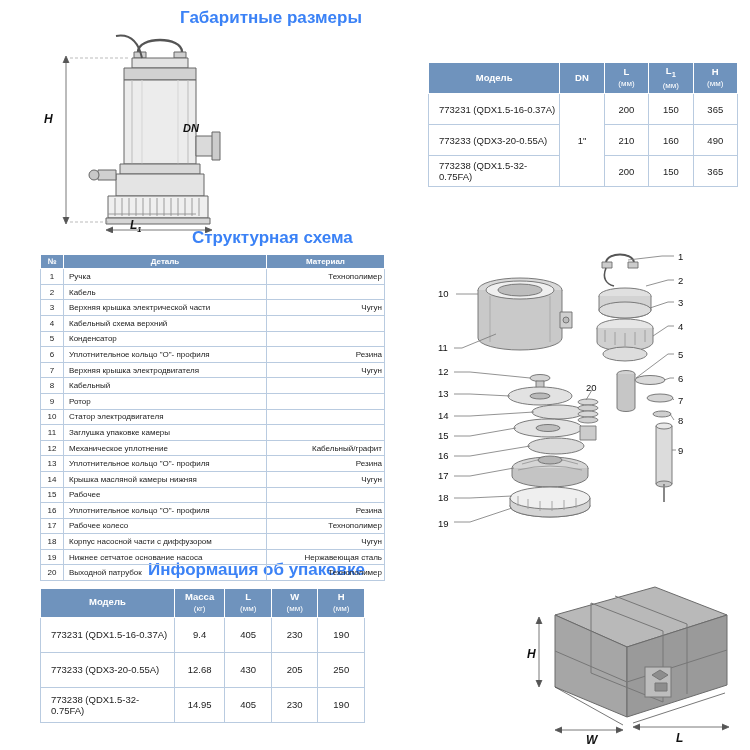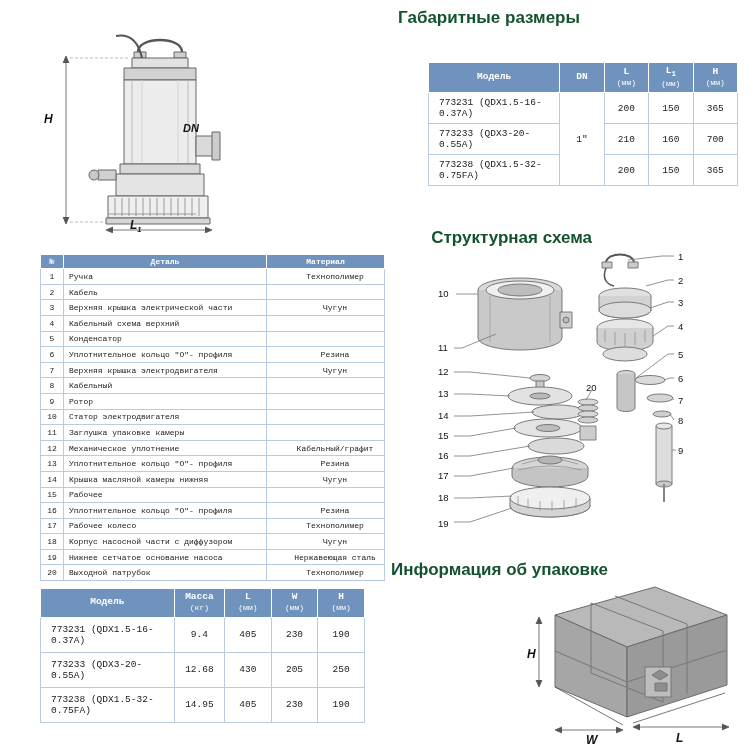--- a/index.html
+++ b/index.html
@@ -8,27 +8,27 @@
     background:#ffffff;
     font-family:"Liberation Sans", sans-serif;
     color:#1a1a1a;
     position:relative;
     overflow:hidden;
   }
   .section-title{
     position:absolute;
     font-size:17px;
     font-weight:bold;
-    color:#14532d;
-    text-align:right;
+    color:#3b82f6;
+    text-align:left;
     white-space:nowrap;
   }
   
   table{border-collapse:collapse;}
-  .tbl{position:absolute;font-size:9.5px;font-family:Liberation Mono, monospace;}
+  .tbl{position:absolute;font-size:9.5px;}
   .tbl th{
     background:#6f93bd;
     color:#fff;
     font-weight:bold;
     border:1px solid #ffffff;
     text-align:center;
     line-height:1.15;
     padding:3px 2px;
   }
   .tbl td{
@@ -45,21 +45,21 @@
   #dims-table td.model-cell{text-align:left;padding-left:10px;}
   #dims-table td{height:24px;}
   #dims-table th{height:18px;}
 
   
   #parts-table{left:40px;top:254px;width:345px;font-size:8px;}
   #parts-table th{padding:2px;font-size:8px;}
   #parts-table td{padding:1px 2px;height:12.6px;}
   #parts-table td.num{width:18px;text-align:center;}
   #parts-table td.part{text-align:left;padding-left:5px;width:195px;}
-  #parts-table td.mat{text-align:center;padding-left:21px;}
+  #parts-table td.mat{text-align:right;padding-left:21px;}
 
   
   #pack-table{left:40px;top:588px;width:325px;}
   #pack-table td{height:28px;}
   #pack-table td.model-cell{text-align:left;padding-left:10px;}
 
   
   .draw{position:absolute;}
   .lbl{position:absolute;font-size:9px;color:#111;}
   .lblb{position:absolute;font-size:12px;font-weight:bold;font-style:italic;color:#111;}
@@ -158,21 +158,21 @@
     <td class="model-cell">773231 (QDX1.5-16-0.37A)</td>
     <td rowspan="3">1"</td>
     <td>200</td>
     <td>150</td>
     <td>365</td>
   </tr>
   <tr>
     <td class="model-cell">773233 (QDX3-20-0.55A)</td>
     <td>210</td>
     <td>160</td>
-    <td>700</td>
+    <td>490</td>
   </tr>
   <tr>
     <td class="model-cell">773238 (QDX1.5-32-0.75FA)</td>
     <td>200</td>
     <td>150</td>
     <td>365</td>
   </tr>
 </tbody>
   </table>
 

